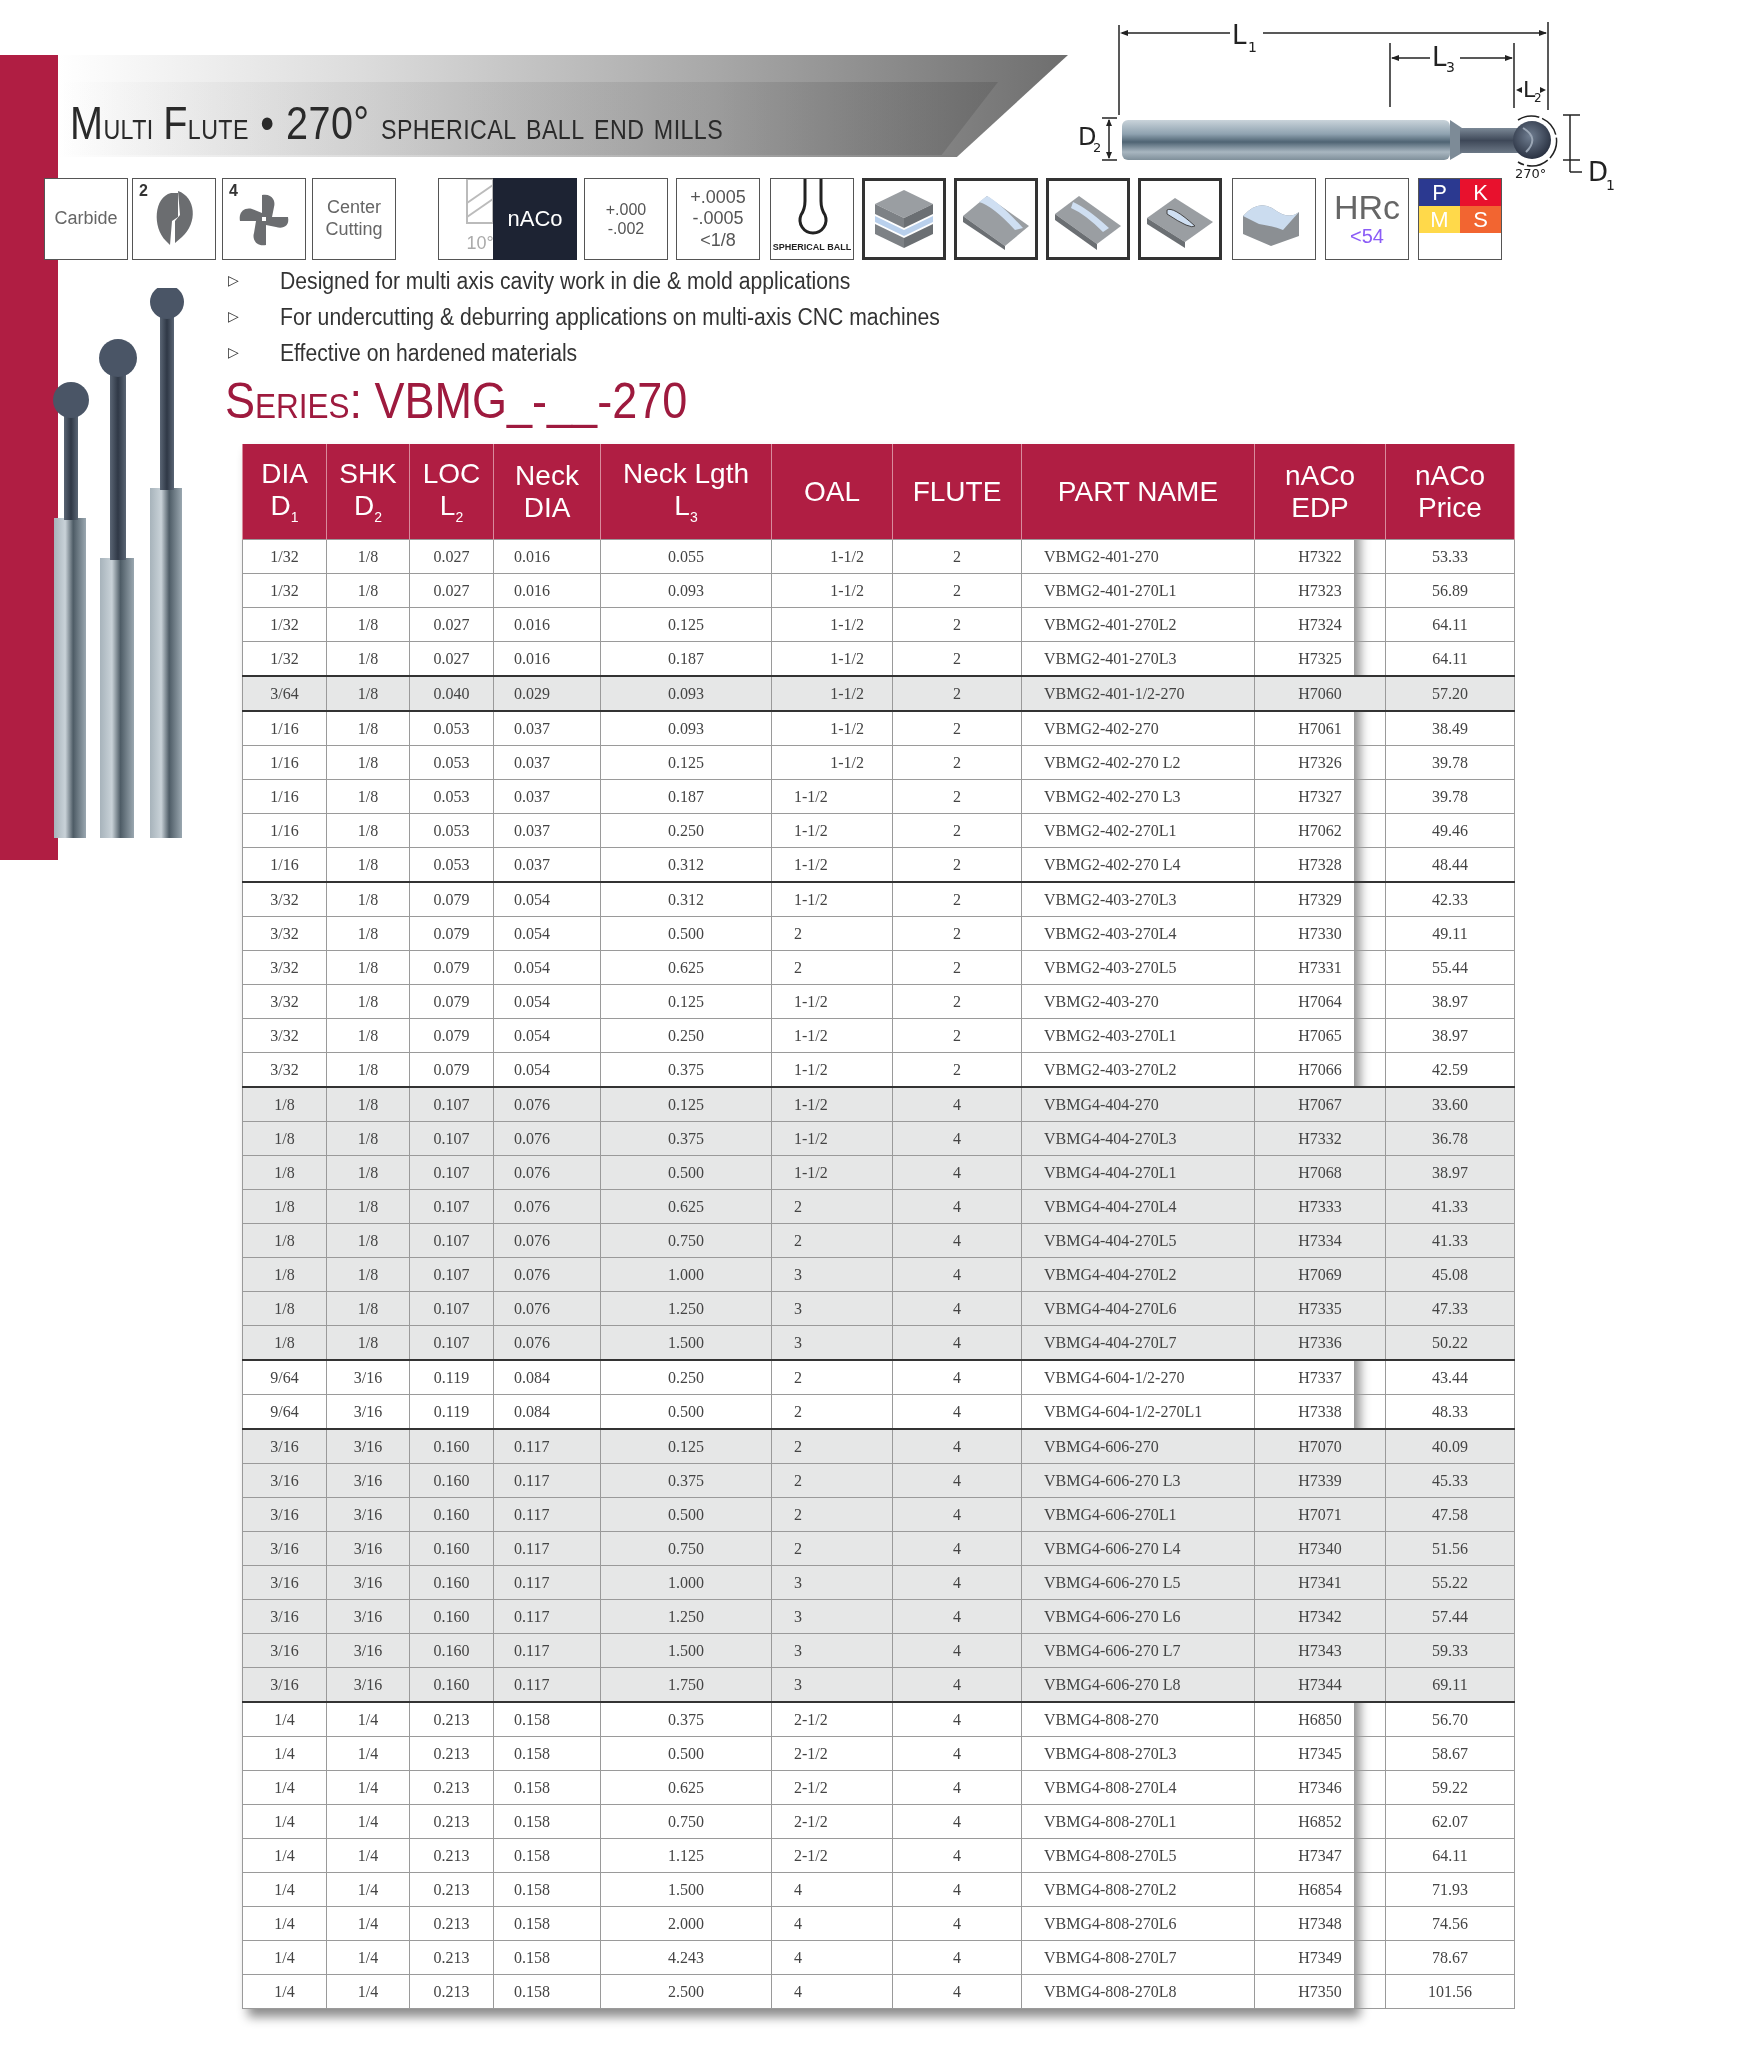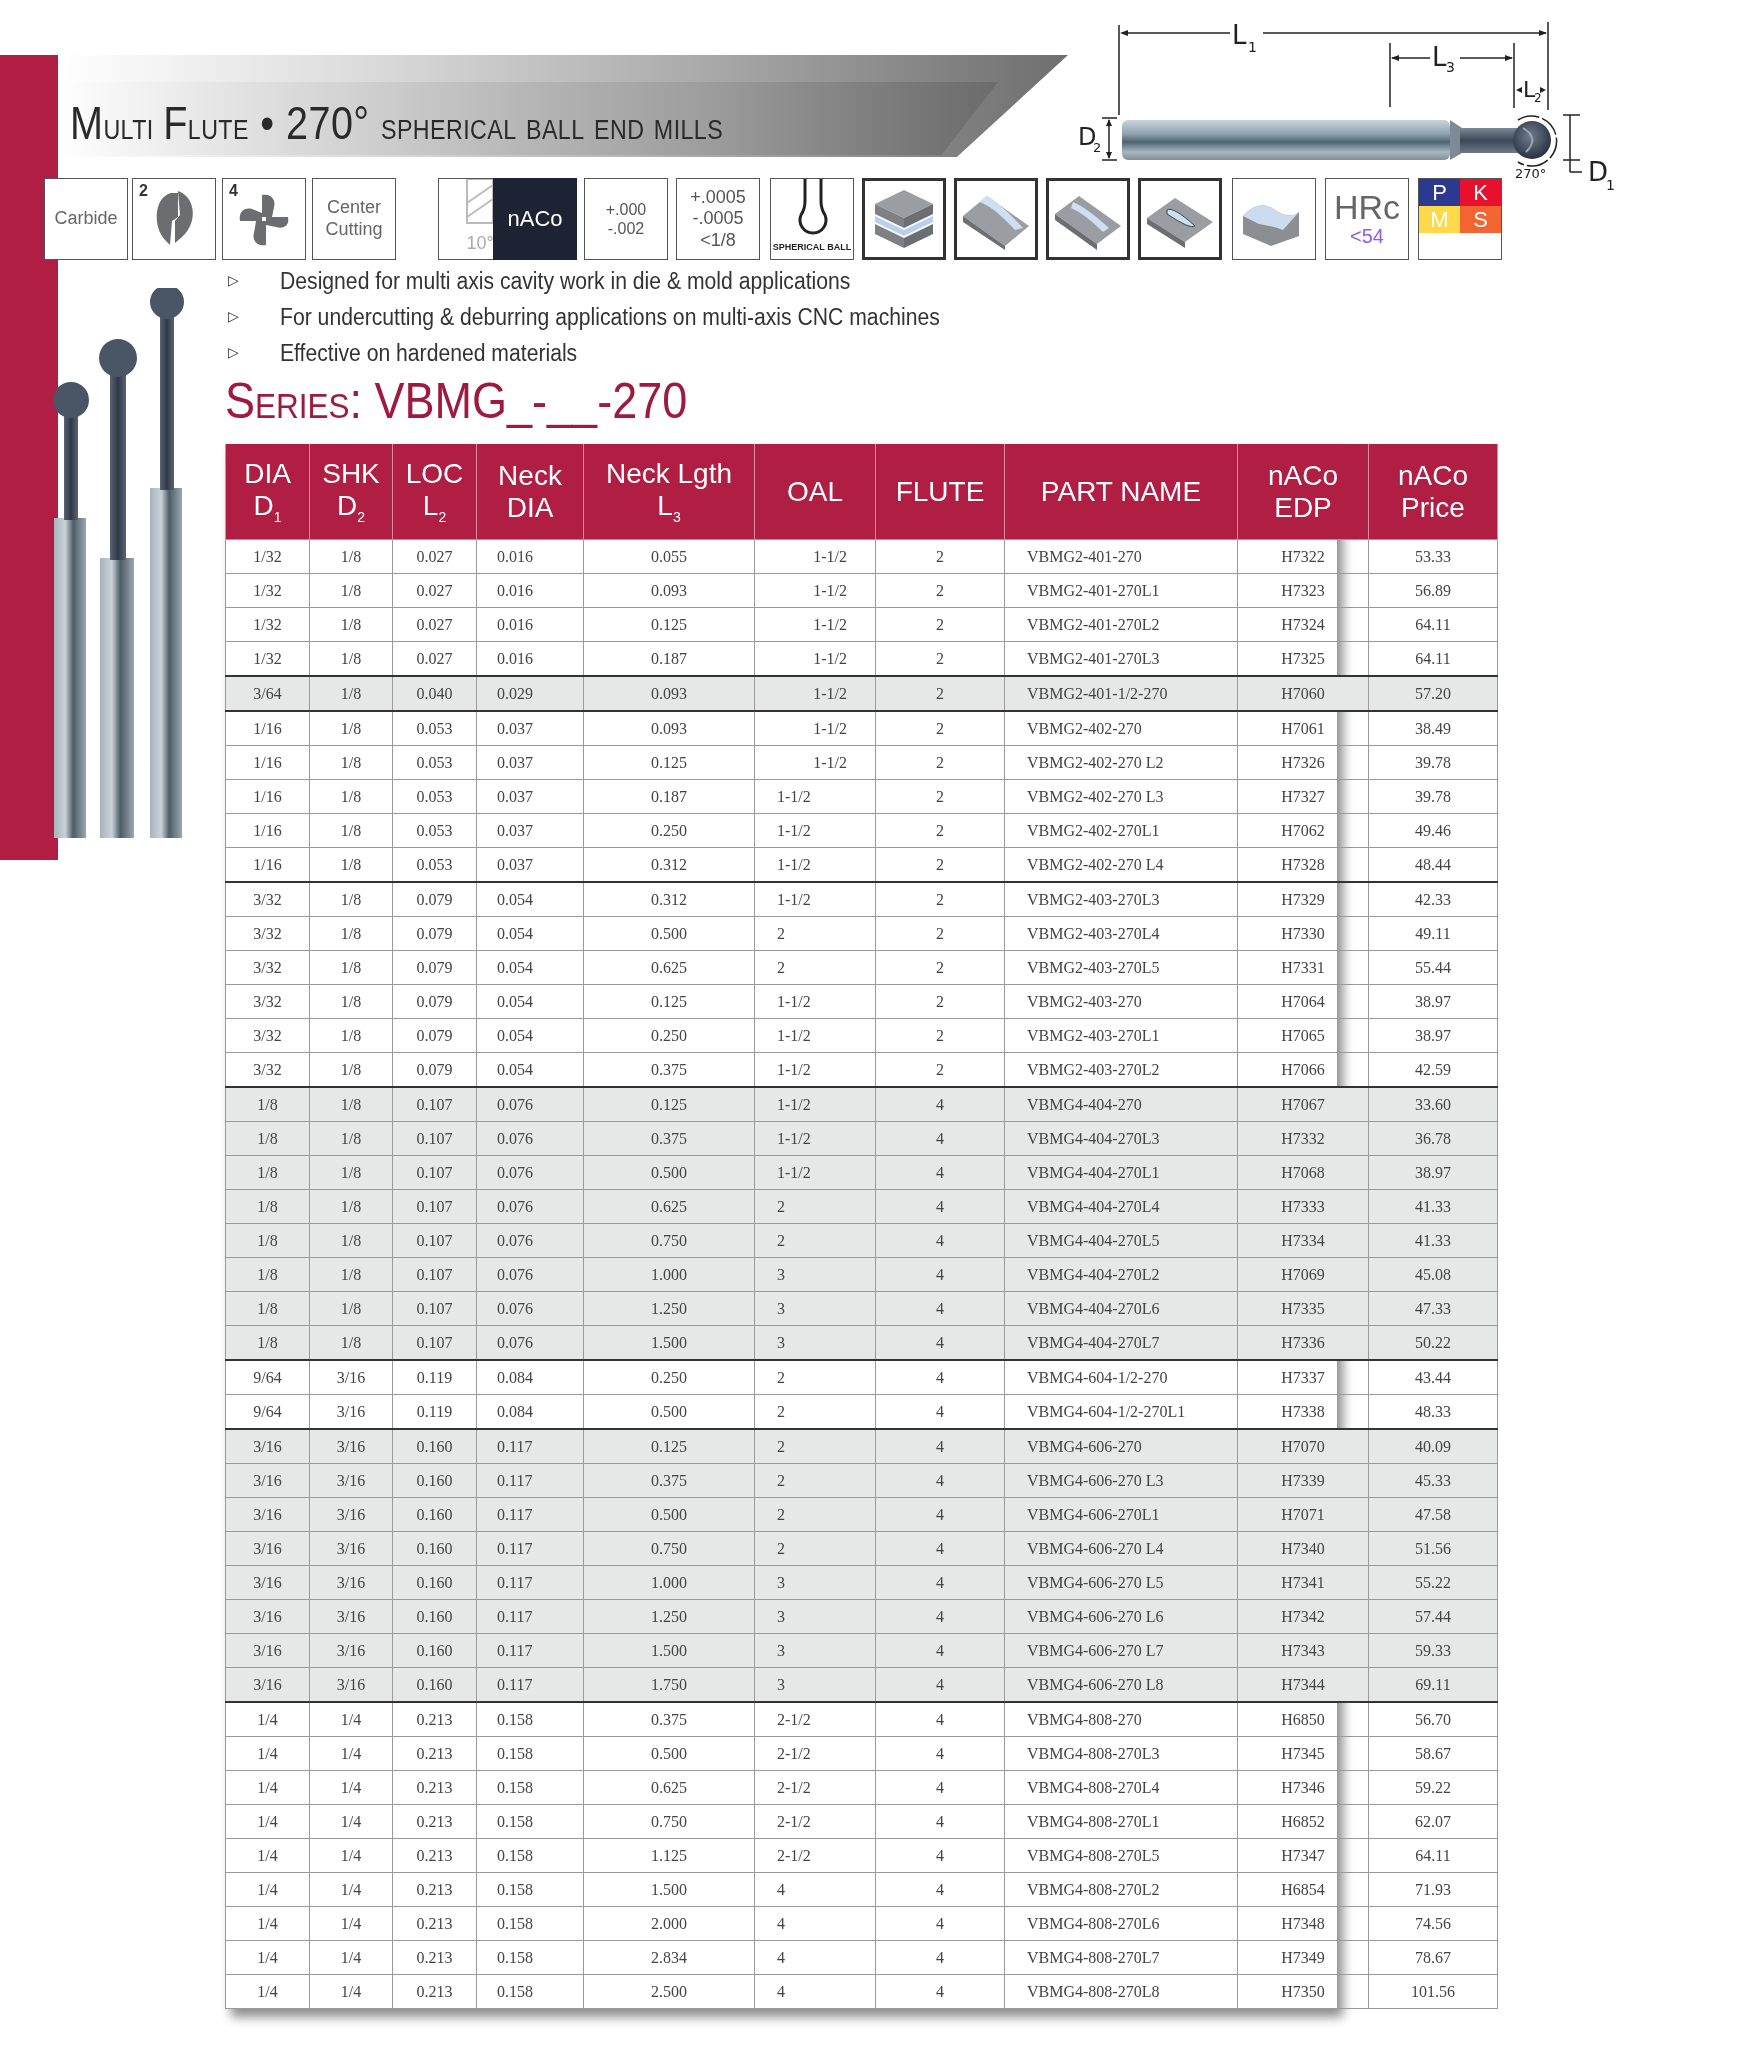--- a/index.html
+++ b/index.html
@@ -55,21 +55,21 @@
     position: absolute; left: 225px; top: 372px; font-family: "Liberation Sans", sans-serif;
     color: #9e1a3e; font-size: 50px; white-space: nowrap; transform: scaleX(0.9); transform-origin: left center;
   }
   .series-title .sc { font-variant: small-caps; }
 
   
   .tools { position: absolute; left: 50px; top: 288px; width: 140px; height: 560px; }
 
   
   .table-wrap {
-    position: absolute; left: 225px; top: 444px; width: 1112px;
+    position: absolute; left: 242px; top: 444px; width: 1112px;
     box-shadow: 6px 8px 10px rgba(0,0,0,0.45);
   }
   table { border-collapse: collapse; width: 1272px; table-layout: fixed; font-family: "Liberation Sans", sans-serif; }
   thead th {
     background: #b01e43; color: #fff; font-weight: normal; font-size: 28px; line-height: 1.12;
     height: 95px; border-left: 1px solid #d98a9c; border-right: 1px solid #d98a9c; padding: 0; vertical-align: middle;
   }
   thead th sub { font-size: 14px; }
   tbody td {
     height: 33px; font-size: 16px; color: #444; border: 1px solid #9a9a9a; padding: 0; text-align: center;
@@ -864,21 +864,21 @@
           <td>4</td>
           <td class="name">VBMG4-808-270L6</td>
           <td>H7348</td>
           <td>74.56</td>
         </tr>
         <tr class="">
           <td>1/4</td>
           <td>1/4</td>
           <td>0.213</td>
           <td class="left">0.158</td>
-          <td>2.834</td>
+          <td>4.243</td>
           <td class="oal-left">4</td>
           <td>4</td>
           <td class="name">VBMG4-808-270L7</td>
           <td>H7349</td>
           <td>78.67</td>
         </tr>
         <tr class="">
           <td>1/4</td>
           <td>1/4</td>
           <td>0.213</td>

